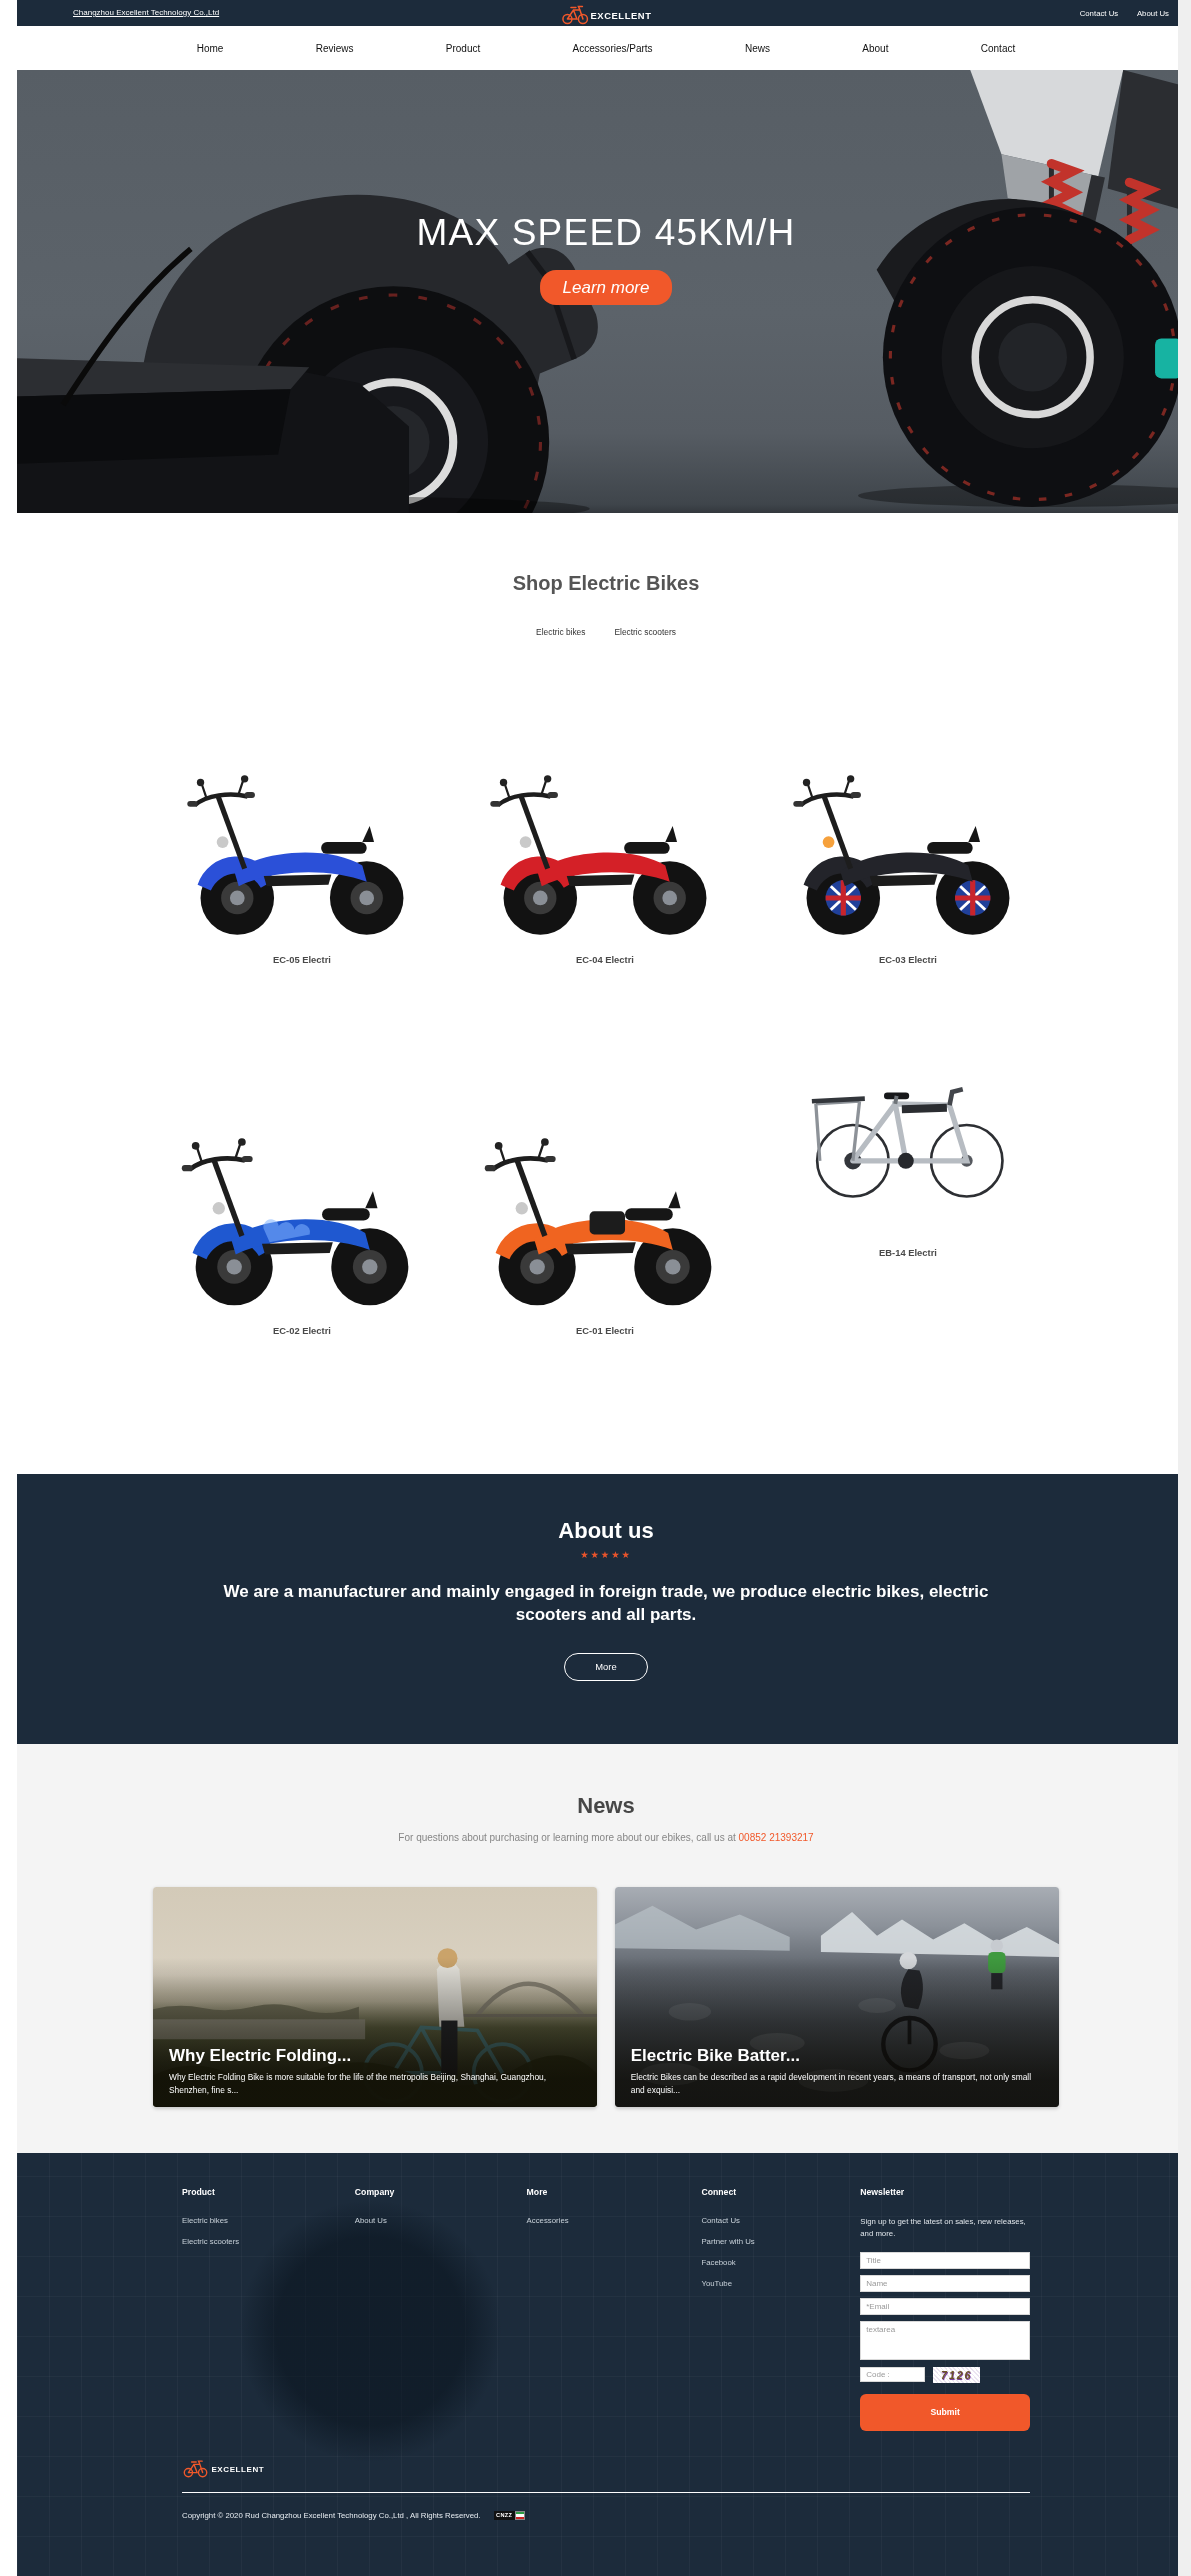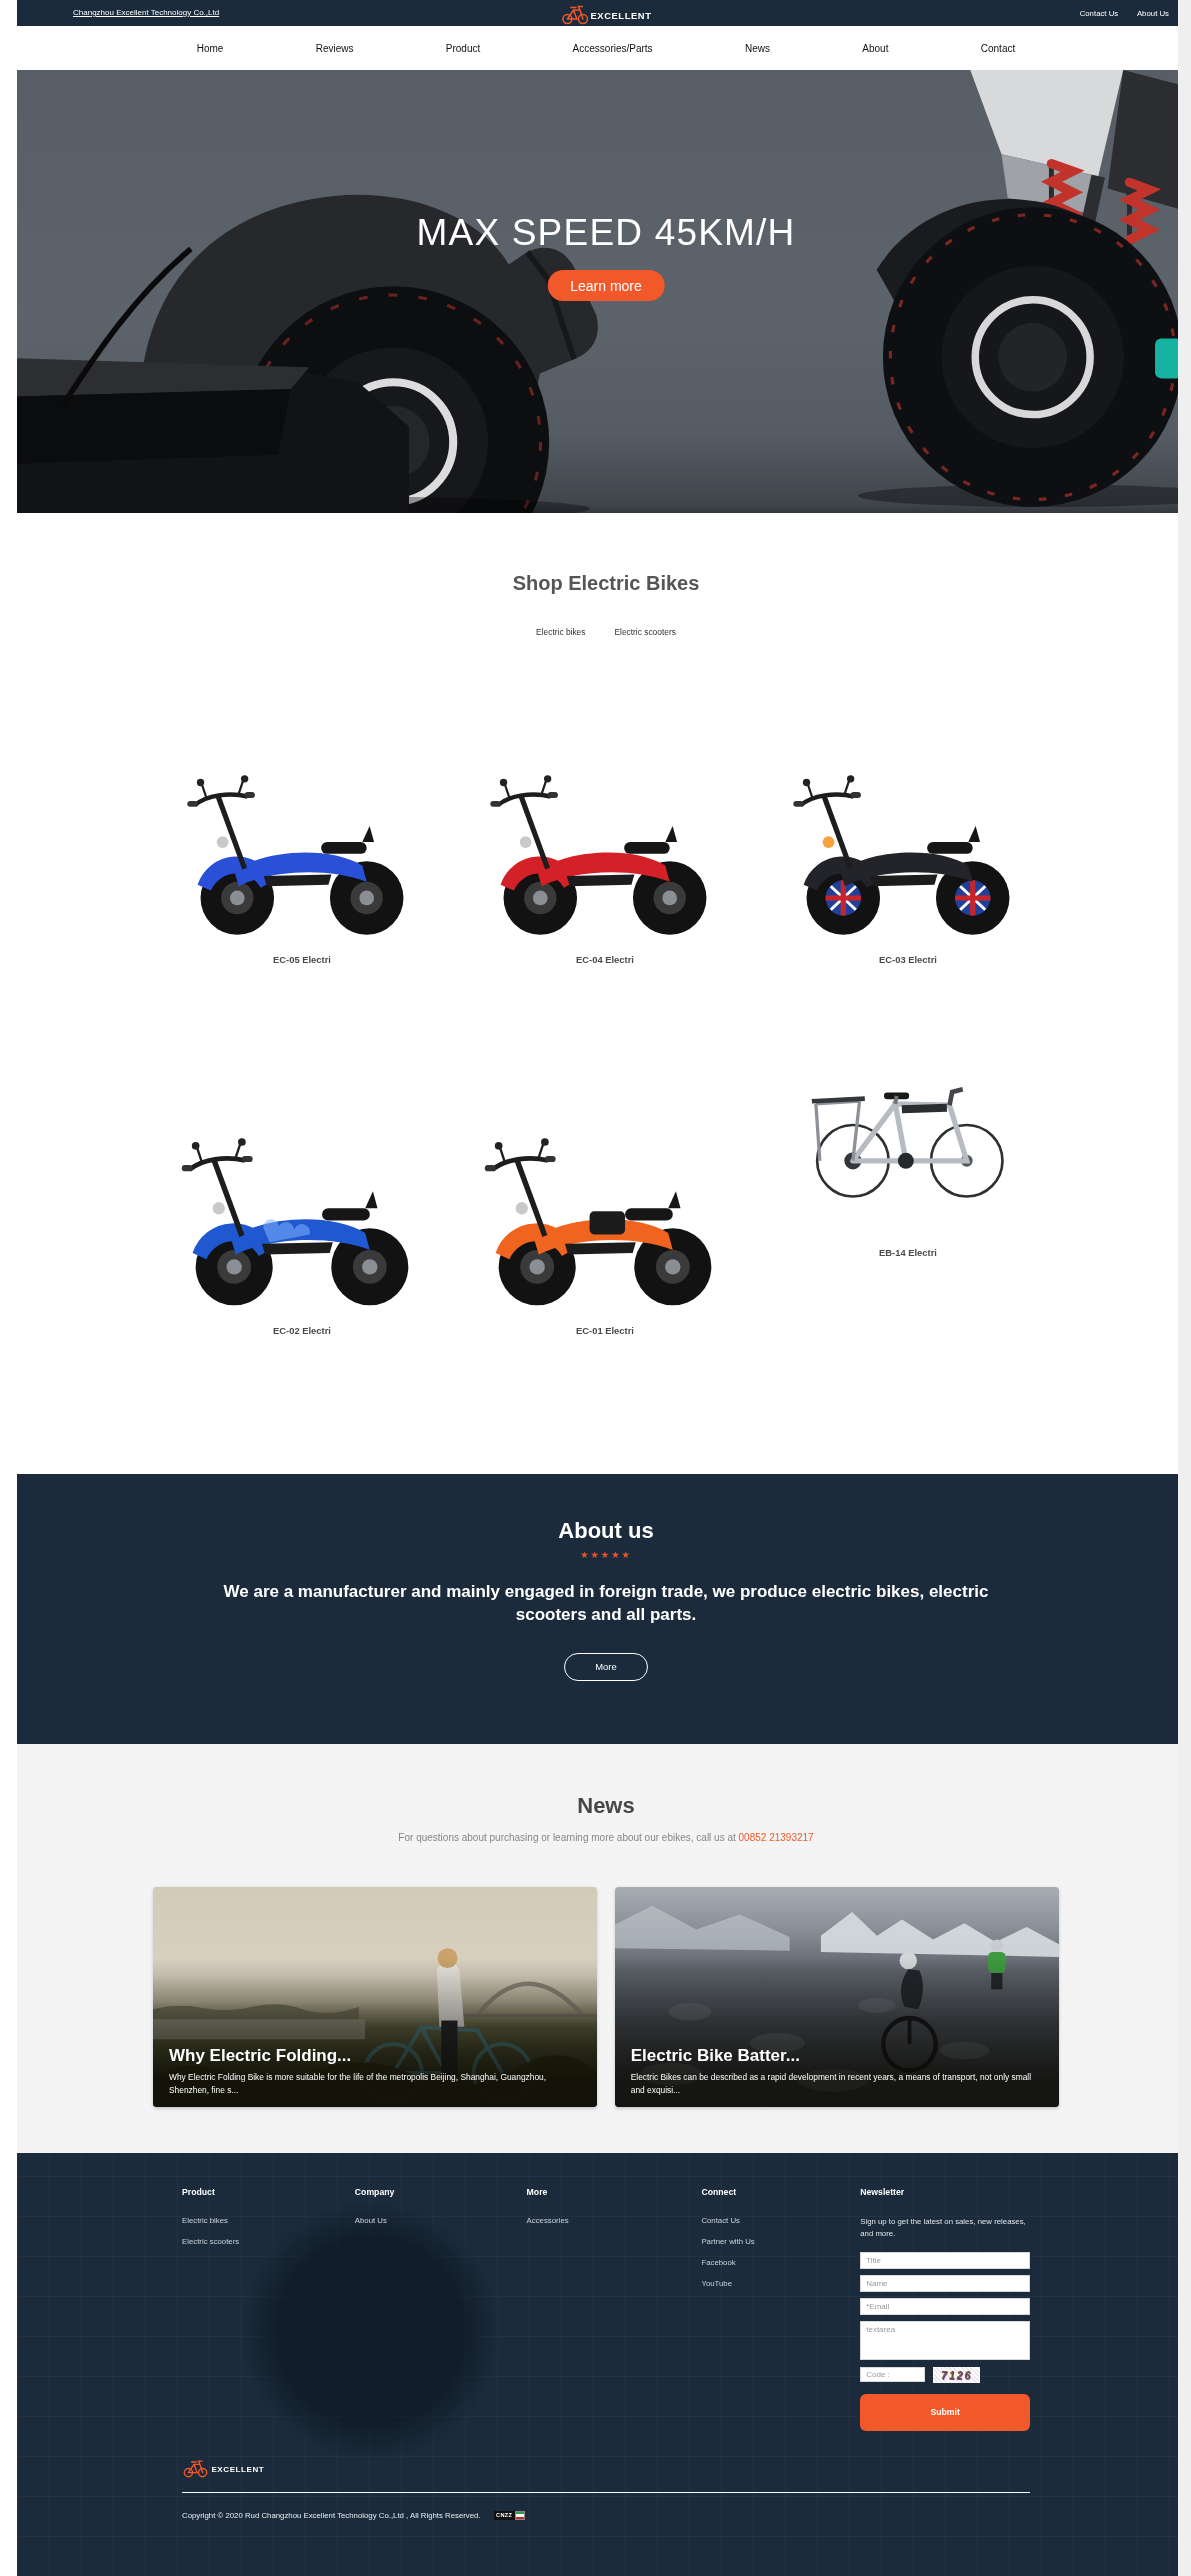--- a/index.html
+++ b/index.html
@@ -19,21 +19,21 @@
   .nav{height:44px;background:#fff;display:flex;align-items:center;}
   .nav-inner{width:911px;margin:0 auto;display:flex;justify-content:space-around;}
   .nav-item{font-size:10px;color:#111;cursor:pointer;}
 
   
   .hero{height:443px;position:relative;overflow:hidden;
         background:linear-gradient(180deg,#575e65 0%,#5c636a 55%,#565c63 82%,#3f454b 98%,#33383d 100%);}
   .hero-left{position:absolute;left:-7.5px;bottom:-8.7px;}
   .hero-right{position:absolute;right:0;top:0;}
   .hero-headline{position:absolute;top:142px;width:100%;text-align:center;color:#fff;font-size:37px;letter-spacing:1.2px;margin:0;font-weight:normal;}
-  .hero-cta{position:absolute;top:200px;left:50%;transform:translateX(-50%);background:#f1582a;color:#fff;font-size:14px;padding:7.5px 22.5px;border-radius:16px;border:none;cursor:pointer;}
+  .hero-cta{position:absolute;top:200px;left:50%;transform:translateX(-50%);background:#f1582a;color:#fff;font-size:17px;padding:7.5px 22.5px;border-radius:16px;border:none;cursor:pointer;font-style:italic;}
 
   
   .shop{height:961px;background:#fff;text-align:center;box-sizing:border-box;padding-top:59px;}
   .shop-title{font-size:20px;font-weight:bold;color:#555;margin:0;}
   .shop-tabs{margin-top:32px;display:flex;justify-content:center;gap:29px;}
   .shop-tab{font-size:8.4px;color:#333;cursor:pointer;}
   .grid{width:911px;margin:26px auto 0;}
   .grid-row{display:flex;}
   .card{width:303px;box-sizing:border-box;cursor:pointer;}
   .imgbox{height:281px;display:flex;align-items:flex-end;justify-content:center;}

